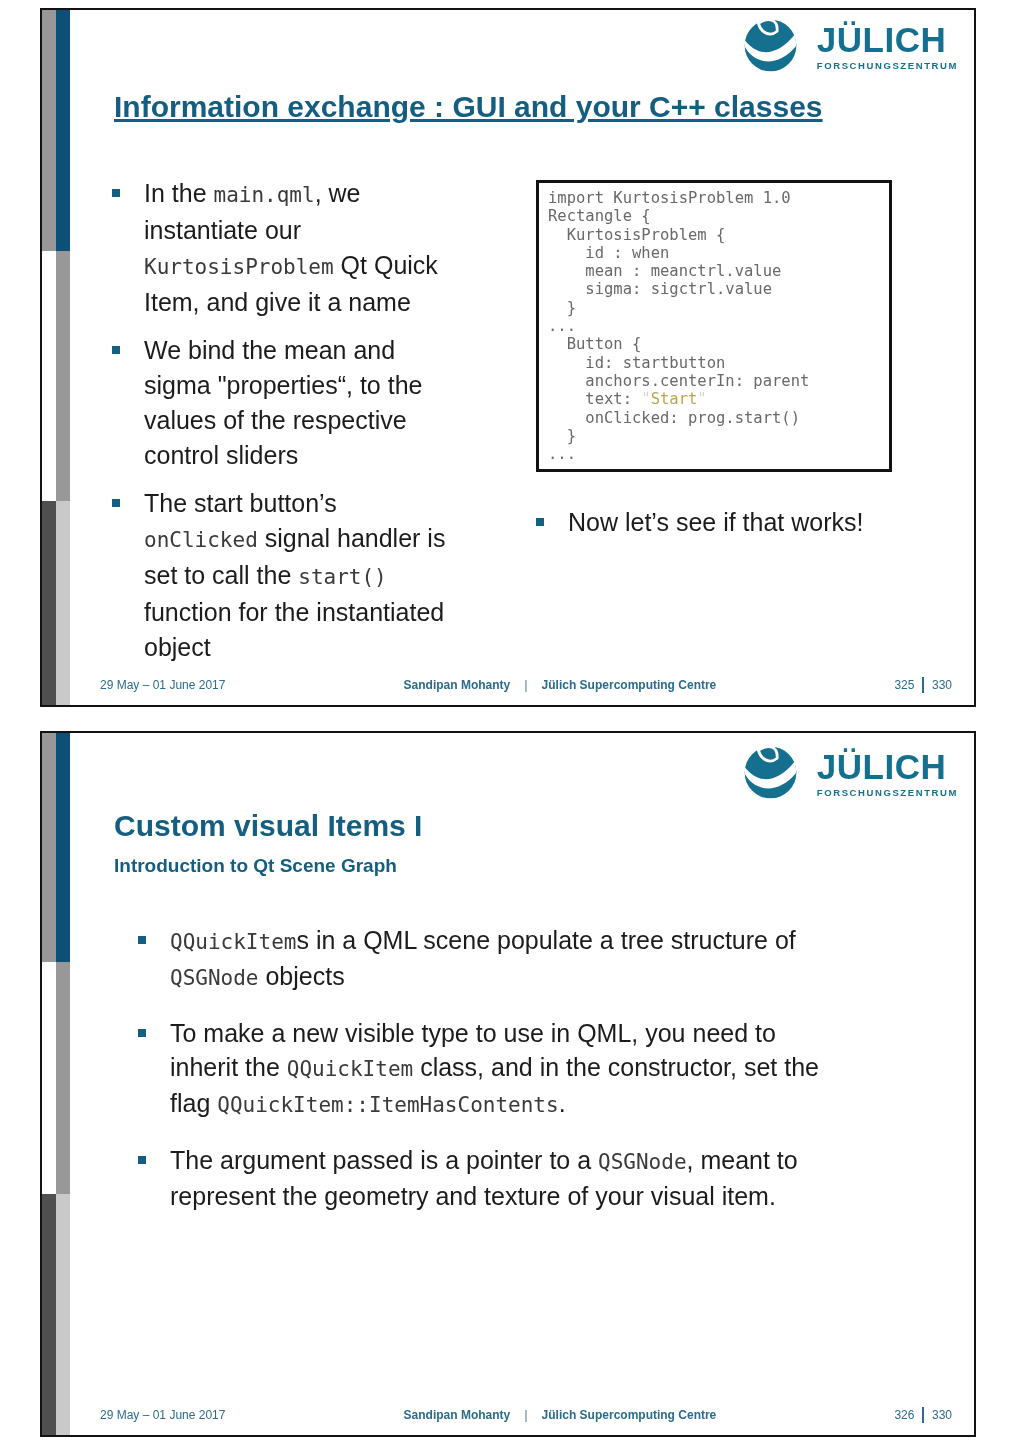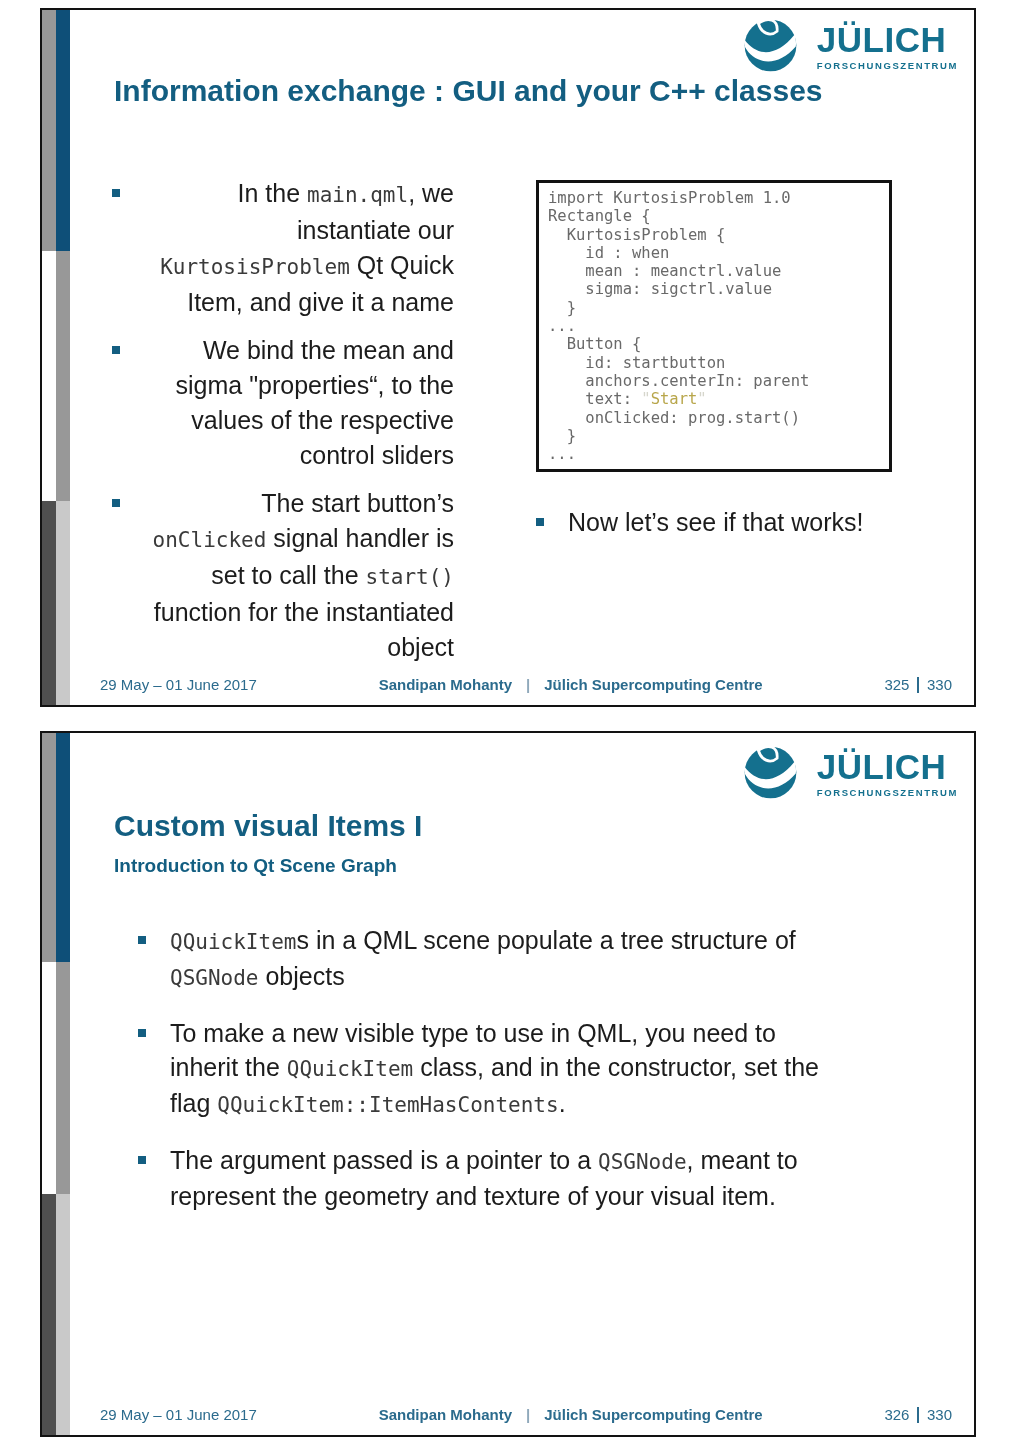--- a/index.html
+++ b/index.html
@@ -23,49 +23,49 @@
 
   
   .logo{position:absolute;right:16px;display:flex;align-items:flex-start;gap:19px;}
   #slide1 .logo{top:8px;} #slide2 .logo{top:12px;}
   .logo svg{width:55px;height:55px;}
   .logo .ltxt{display:flex;flex-direction:column;line-height:1;padding-top:4px;}
   .logo .brand{font-size:35px;font-weight:bold;color:#14708E;letter-spacing:0.5px;}
   .logo .lsub{font-size:9.5px;font-weight:bold;color:#14708E;letter-spacing:1.6px;margin-top:4px;}
 
   .title{position:absolute;left:72px;margin:0;font-size:30px;font-weight:bold;color:#135E81;}
-  #slide1 .title{top:64px;}
+  #slide1 .title{top:80px;text-decoration:underline;}
   #slide2 .title{top:76px;text-align:center;}
   .subtitle{position:absolute;left:72px;top:122px;margin:0;font-size:19px;font-weight:bold;color:#135E81;}
 
   
   ul.bullets{list-style:none;margin:0;padding:0;}
   ul.bullets li{display:flex;margin-bottom:13px;}
   .marker{flex:none;width:8px;height:8px;background:#135E81;margin-top:13px;margin-right:0;}
   .btext{display:block;padding-left:24px;font-size:25px;color:#1c1c1c;line-height:35px;}
   .mono{font-family:"DejaVu Sans Mono",monospace;font-size:0.84em;color:#3a3a3a;}
 
-  #s1-left{position:absolute;left:70px;top:166px;width:342px;text-align:right;}
+  #s1-left{position:absolute;left:70px;top:166px;width:342px;}
   #s1-right{position:absolute;left:494px;top:170px;width:356px;}
   #s1-right ul.bullets{margin-top:33px;}
   #s2-bullets{position:absolute;left:96px;top:190px;width:706px;}
   #s2-bullets li{margin-bottom:21px;}
   #s2-bullets .btext{line-height:34px;}
 
   
   .codebox{box-sizing:border-box;width:100%;border:3px solid #121212;background:#ffffff;
            padding:6px 9px;font-family:"DejaVu Sans Mono",monospace;font-size:15.5px;
            line-height:18.3px;color:#696969;}
   .codeline{white-space:pre;}
   .tok-q{color:#D6D6CC;}
   .tok-s{color:#B8A64B;}
 
   
   .sfooter{position:absolute;left:58px;right:22px;bottom:12px;display:flex;align-items:center;
-           font-size:15px;color:#2b6b8d;margin-top:40px;}
+           font-size:12px;color:#2b6b8d;margin-top:40px;}
   .f-date{flex:none;}
   .f-center{flex:1;display:flex;justify-content:center;align-items:center;gap:14px;font-weight:bold;}
   .f-sep{color:#8fa9bb;}
   .f-pages{flex:none;display:flex;align-items:center;gap:8px;}
   .pgsep{display:inline-block;width:1.5px;height:16px;background:#2b6b8d;}
 </style>
 </head>
 <body>
 
 <section class="slide" id="slide1">

